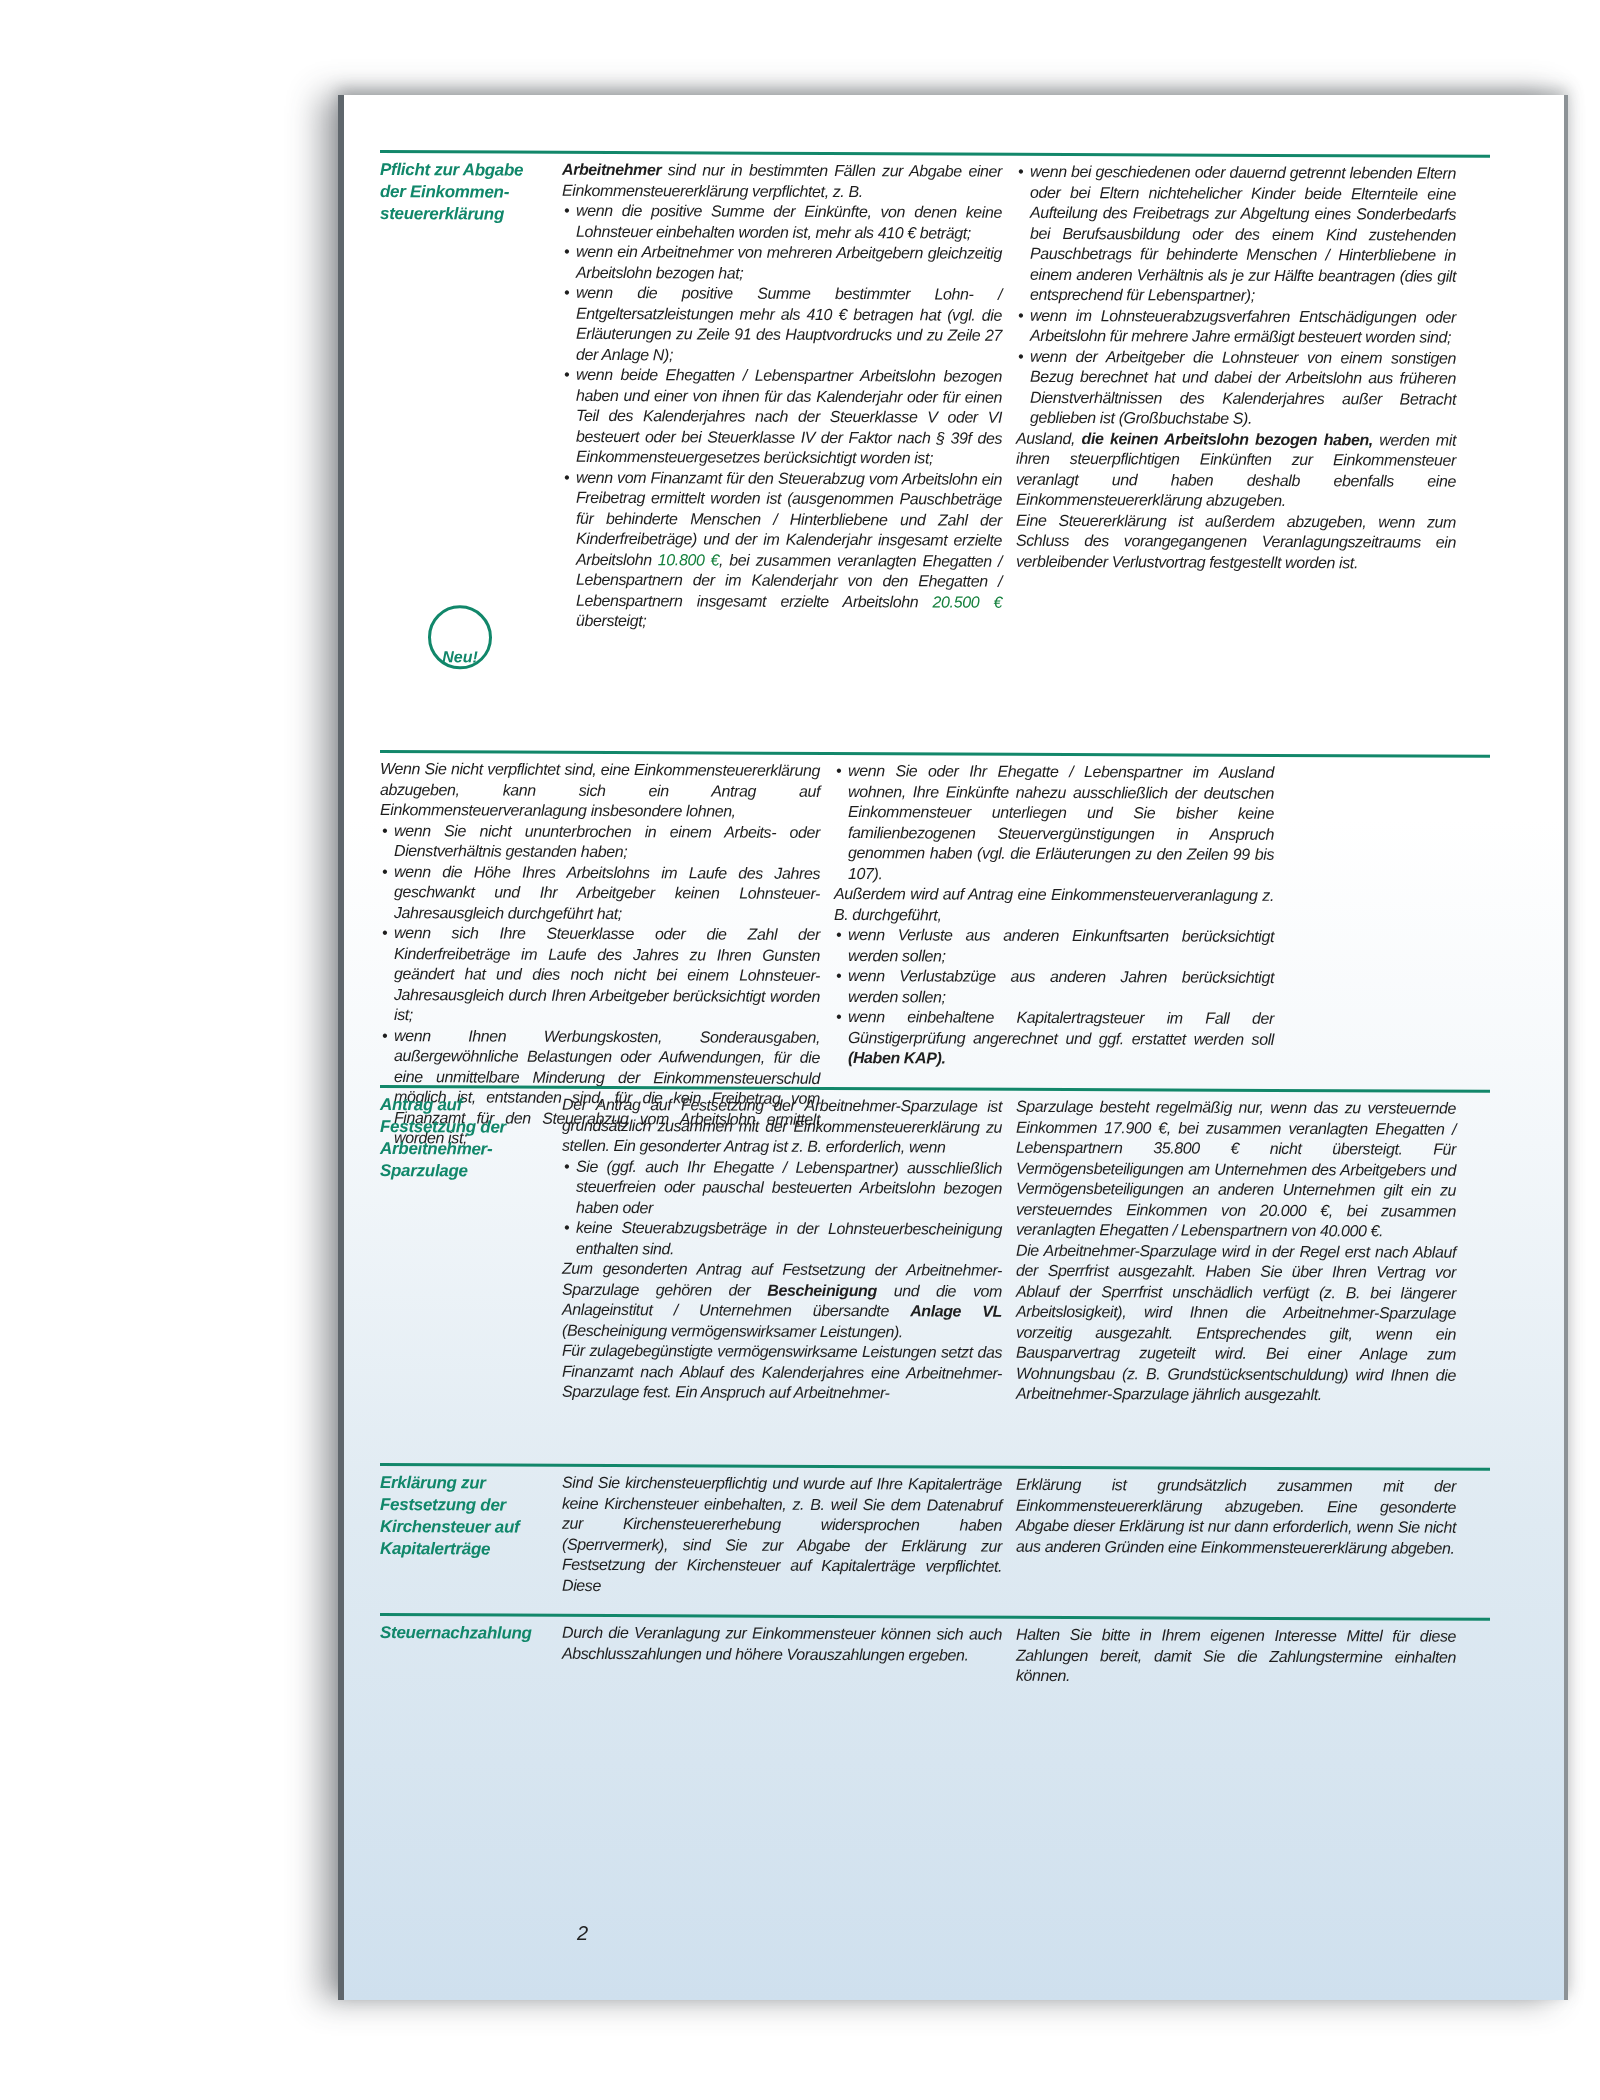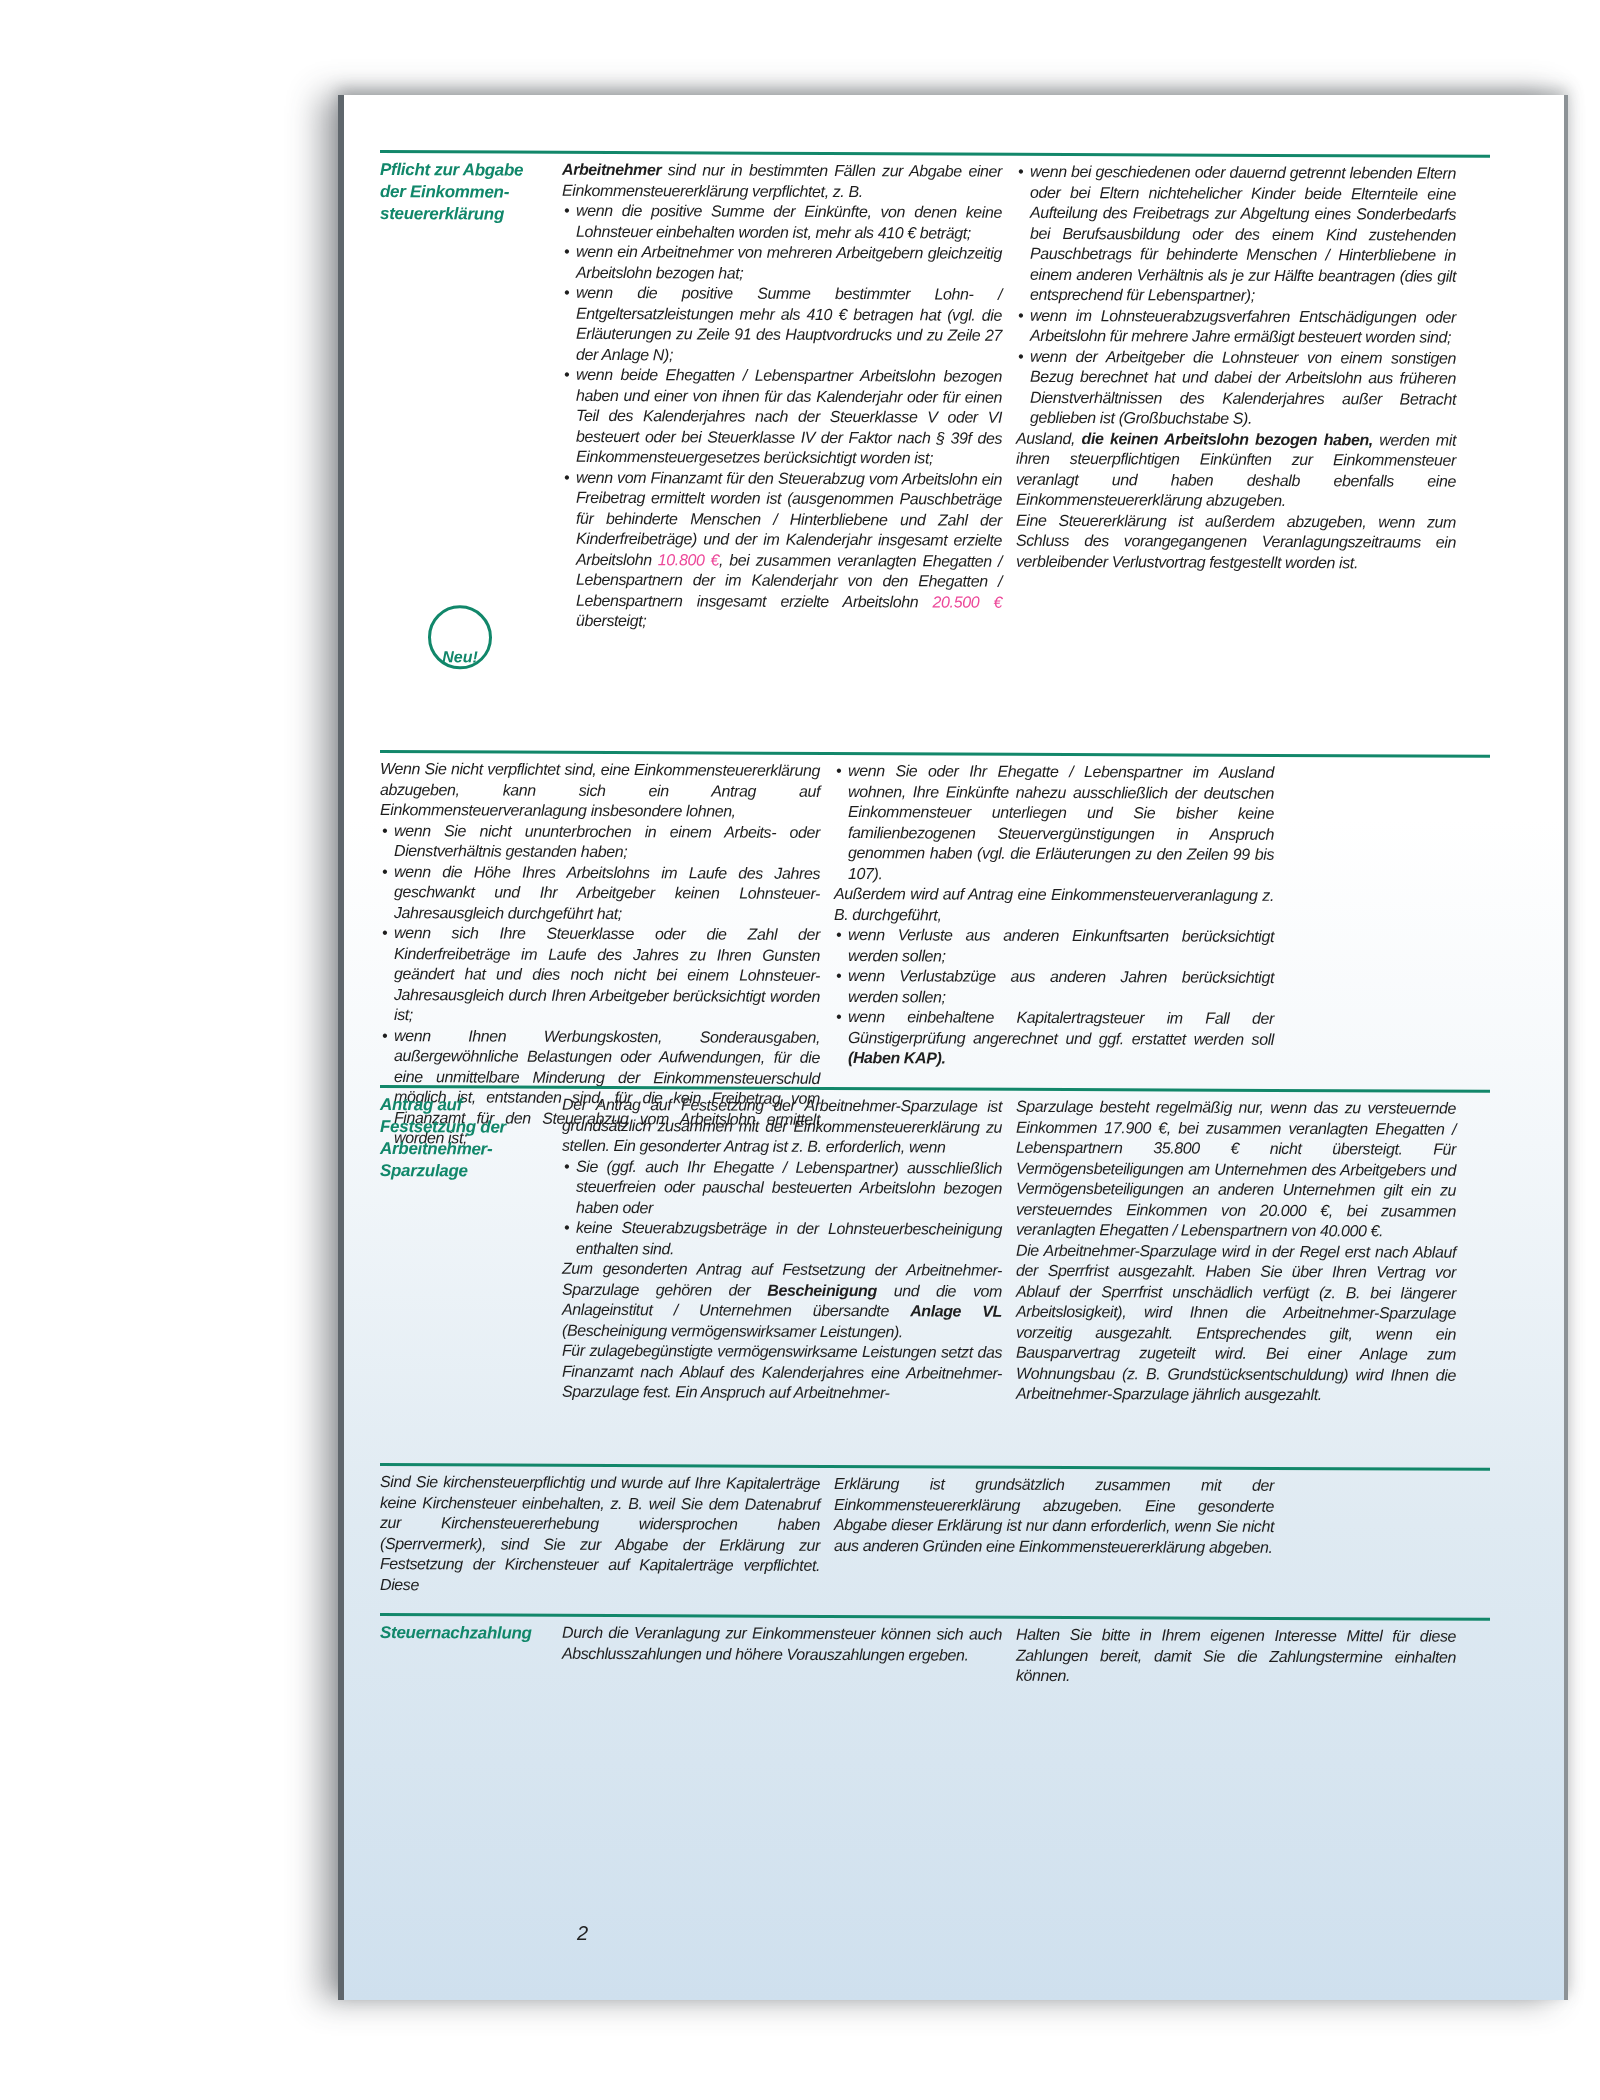--- a/index.html
+++ b/index.html
@@ -34,21 +34,21 @@
   }
   .col {
     width:440px; padding-top:6px; padding-right:14px;
     font-size:16px; line-height:20.5px; text-align:justify;
     letter-spacing:-0.4px;
   }
   .col p { margin:0; }
   .bullets { list-style:none; padding:0; margin:0; }
   .bullets li { position:relative; padding-left:14px; }
   .bullets li::before { content:"•"; position:absolute; left:2px; top:0; }
-  .green { color:#ec4899; }
+  .green { color:#15803d; }
   b { font-weight:bold; }
   .neu {
     position:absolute; left:48px; top:455px; width:58px; height:58px;
     border:3px solid #11876a; border-radius:50%;
     color:#11876a; font-weight:bold; font-size:16px;
     display:flex; align-items:flex-end; justify-content:center;
   }
   .pagenum {
     position:absolute; left:577px; top:1922px; font-size:20px; color:#222;
   }
@@ -132,20 +132,21 @@
         <div class="col">
           <p>Sparzulage besteht regelmäßig nur, wenn das zu versteuernde Einkommen 17.900 €, bei zusammen veranlagten Ehegatten / Lebenspartnern 35.800 € nicht übersteigt. Für Vermögensbeteiligungen am Unternehmen des Arbeitgebers und Vermögensbeteiligungen an anderen Unternehmen gilt ein zu versteuerndes Einkommen von 20.000 €, bei zusammen veranlagten Ehegatten / Lebenspartnern von 40.000 €.</p>
           <p>Die Arbeitnehmer-Sparzulage wird in der Regel erst nach Ablauf der Sperrfrist ausgezahlt. Haben Sie über Ihren Vertrag vor Ablauf der Sperrfrist unschädlich verfügt (z. B. bei längerer Arbeitslosigkeit), wird Ihnen die Arbeitnehmer-Sparzulage vorzeitig ausgezahlt. Entsprechendes gilt, wenn ein Bausparvertrag zugeteilt wird. Bei einer Anlage zum Wohnungsbau (z. B. Grundstücksentschuldung) wird Ihnen die Arbeitnehmer-Sparzulage jährlich ausgezahlt.</p>
         </div>
       </div>
     </div>
 
     <div class="section" style="height:150px;">
       <div class="rule"></div>
       <div class="row">
+        <div class="label">Erklärung zur Festsetzung der Kirchensteuer auf Kapitalerträge</div>
         <div class="col">
           <p>Sind Sie kirchensteuerpflichtig und wurde auf Ihre Kapitalerträge keine Kirchensteuer einbehalten, z. B. weil Sie dem Datenabruf zur Kirchensteuererhebung widersprochen haben (Sperrvermerk), sind Sie zur Abgabe der Erklärung zur Festsetzung der Kirchensteuer auf Kapitalerträge verpflichtet. Diese</p>
         </div>
         <div class="col">
           <p>Erklärung ist grundsätzlich zusammen mit der Einkommensteuererklärung abzugeben. Eine gesonderte Abgabe dieser Erklärung ist nur dann erforderlich, wenn Sie nicht aus anderen Gründen eine Einkommensteuererklärung abgeben.</p>
         </div>
       </div>
     </div>
 
     <div class="section" style="height:80px;">

